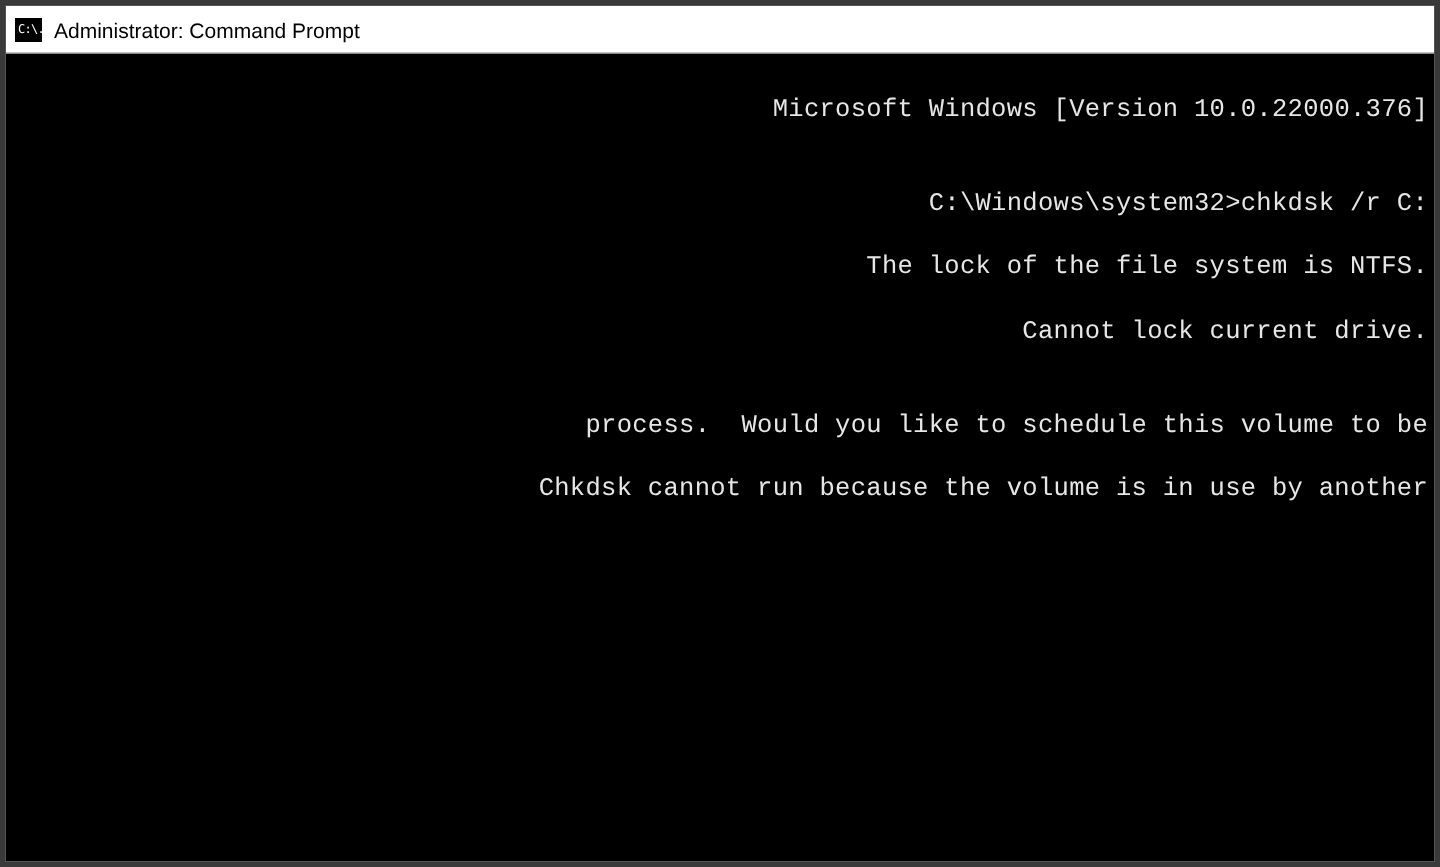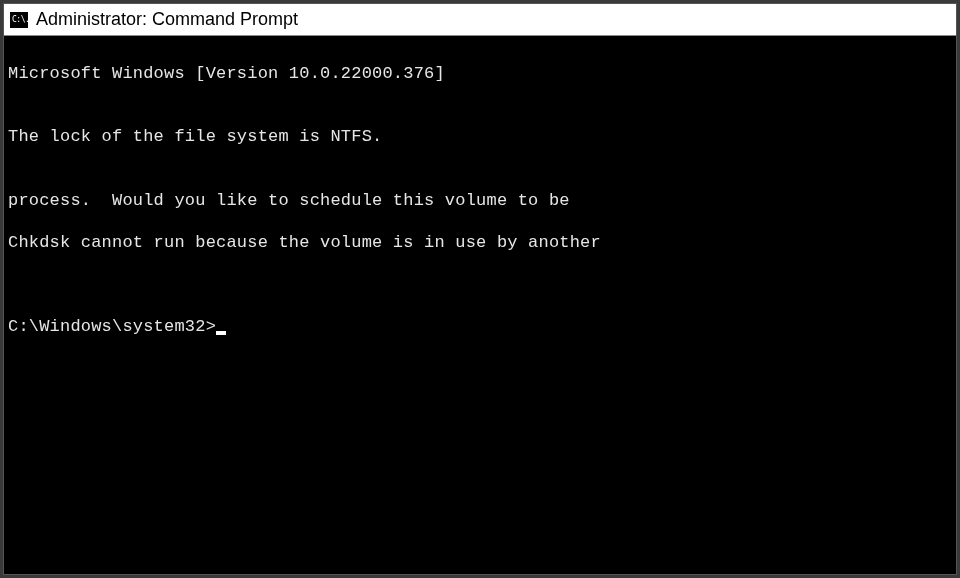--- a/index.html
+++ b/index.html
@@ -45,33 +45,34 @@
     .titlebar-icon-text {
       color: #fff;
       font-size: 8px;
       font-family: Consolas, monospace;
       line-height: 1;
       letter-spacing: -0.5px;
     }
     .titlebar-title {
       color: #000;
       font-family: 'Segoe UI', Tahoma, sans-serif;
-      font-size: 18px;
+      font-size: 14px;
       font-weight: 400;
     }
     .terminal {
       flex: 1;
       background: #000;
       padding: 6px 4px;
       color: #e6e6e6;
       font-size: 17px;
       line-height: 1.24;
       white-space: pre;
       overflow: hidden;
       letter-spacing: 0.2px;
+      text-align: right;
     }
     .line {
       display: block;
     }
     .prompt-line {
       display: flex;
       align-items: center;
     }
     .cursor {
       display: inline-block;
@@ -89,21 +90,22 @@
 <div class="window">
   <div class="titlebar">
     <div class="titlebar-icon">
       <span class="titlebar-icon-text">C:\.</span>
     </div>
     <div class="titlebar-title">Administrator: Command Prompt</div>
   </div>
   <div class="terminal">
 <span class="line">Microsoft Windows [Version 10.0.22000.376]</span>
 <span class="line"></span>
+<span class="line">C:\Windows\system32&gt;chkdsk /r C:</span>
 <span class="line">The lock of the file system is NTFS.</span>
+<span class="line">Cannot lock current drive.</span>
 <span class="line"></span>
 <span class="line">process.  Would you like to schedule this volume to be</span>
 <span class="line">Chkdsk cannot run because the volume is in use by another</span>
 <span class="line"></span>
 <span class="line"></span>
-<span class="prompt-line"><span>C:\Windows\system32&gt;</span><span class="cursor"></span></span>
   </div>
 </div>
 
 </body></html>

